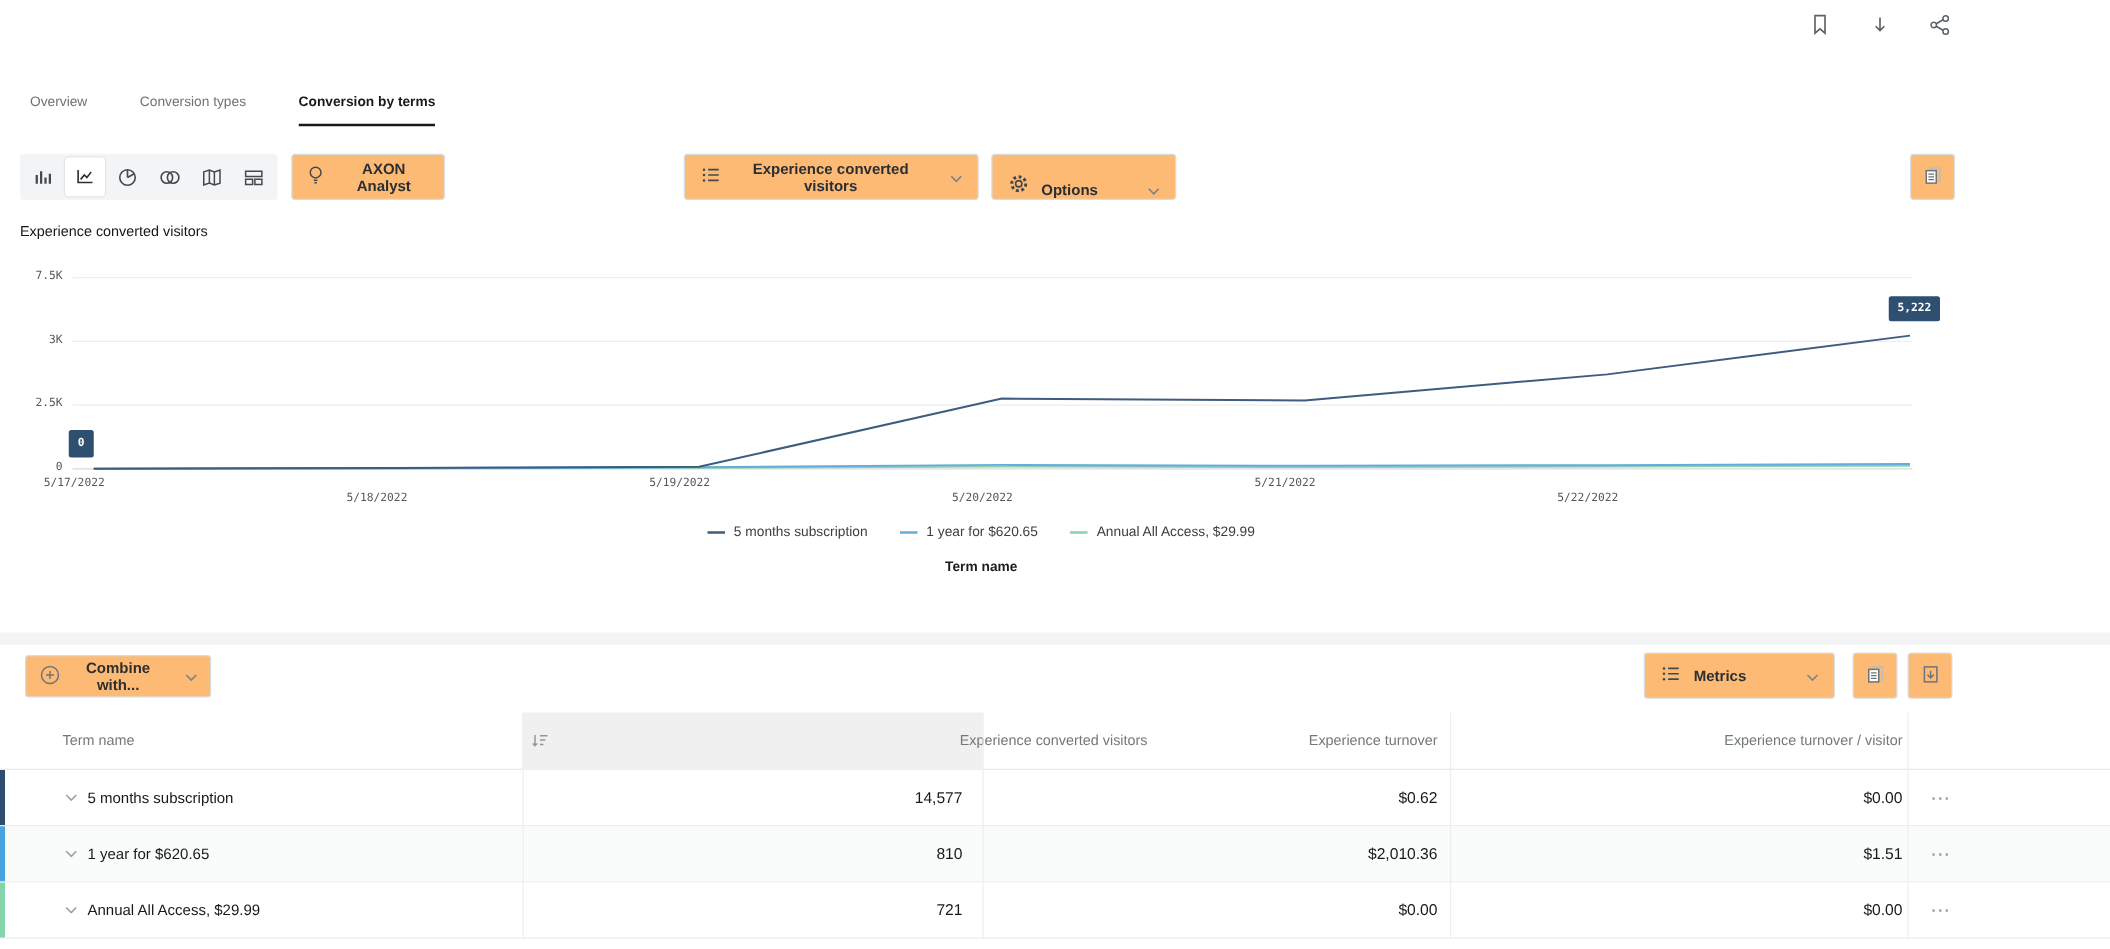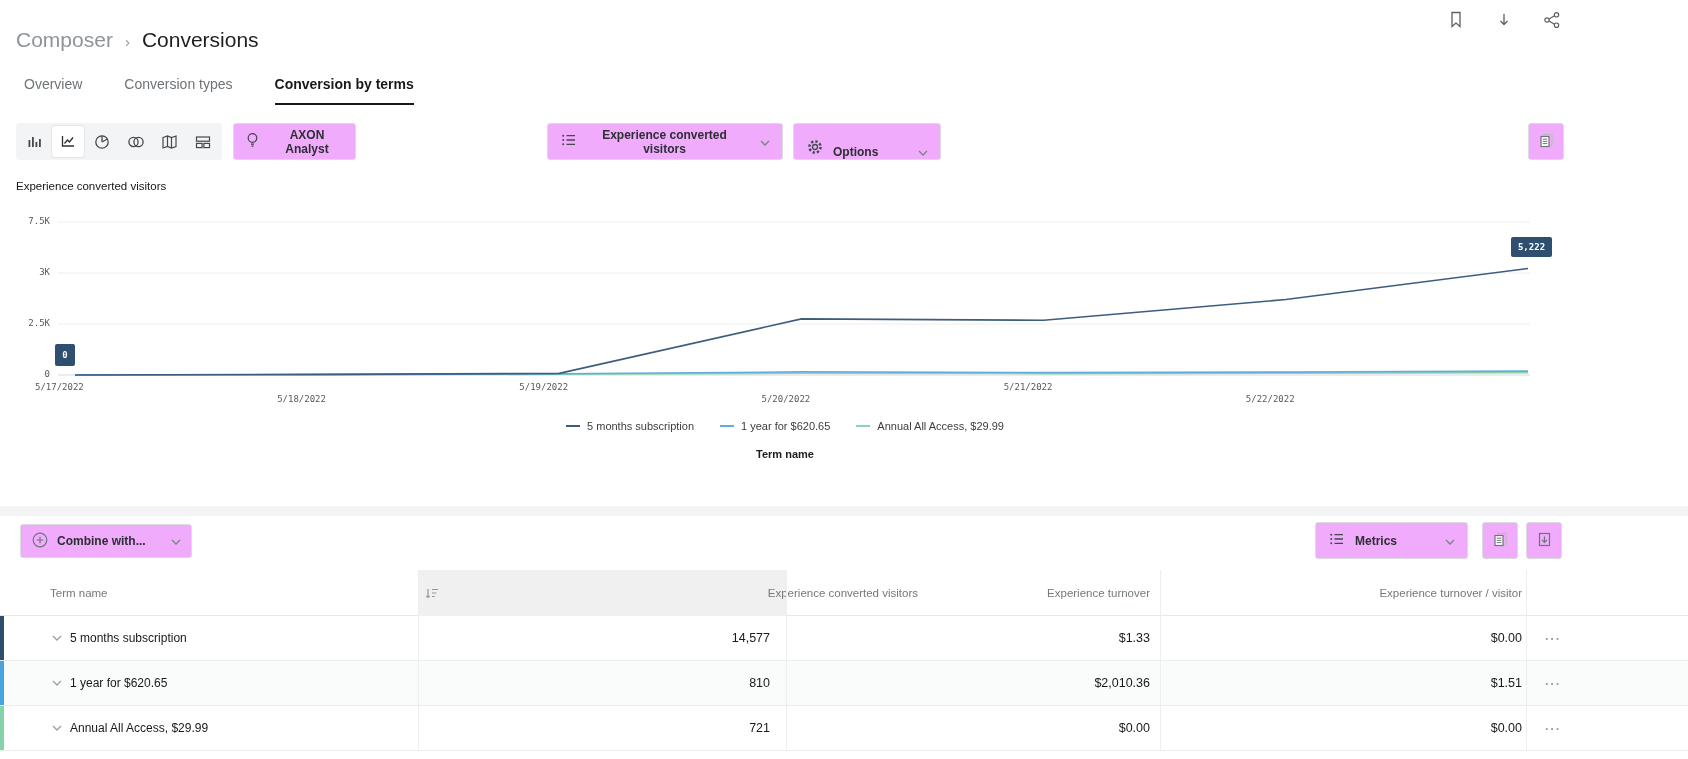--- a/index.html
+++ b/index.html
@@ -11,29 +11,29 @@
   
   .top-actions { position:absolute; top:10px; right:125px; display:flex; gap:26px; }
   .icon-btn-plain { width:22px; height:22px; display:flex; align-items:center; justify-content:center; cursor:pointer; background:none; border:none; }
   .breadcrumb { position:absolute; left:16px; top:28px; display:flex; align-items:baseline; gap:12px; font-size:21px; }
   .crumb-parent { color:#8f9499; }
   .crumb-sep { color:#8f9499; font-size:15px; }
   .crumb-current { color:#1d1f21; }
 
   
   .tabs { position:absolute; left:24px; top:76px; display:flex; gap:42px; }
-  .tab { font-size:14px; color:#6e7377; padding-bottom:11px; cursor:pointer; }
+  .tab { font-size:11px; color:#6e7377; padding-bottom:11px; cursor:pointer; }
   .tab.active { color:#17191b; font-weight:600; border-bottom:2.5px solid #17191b; }
 
   
   .toolbar { position:absolute; left:0; top:123px; width:100%; height:38px; }
   .icon-group { position:absolute; left:16px; top:0; width:206px; height:37px; background:#f3f4f5; border-radius:3px; display:flex; align-items:center; justify-content:space-around; padding:0 2px; }
   .ct-item { width:32px; height:31px; display:flex; align-items:center; justify-content:center; border-radius:3px; cursor:pointer; color:#45494d; }
   .ct-item.active { background:#fff; box-shadow:0 0 0 1px #e3e5e6; }
-  .btn { display:flex; align-items:center; background:#f0abfc; border:1px solid #d9dbdd; border-radius:3px; cursor:pointer; font-size:12px; font-weight:600; color:#2c2f32; font-family:"Liberation Sans",sans-serif; }
+  .btn { display:flex; align-items:center; background:#fdba74; border:1px solid #d9dbdd; border-radius:3px; cursor:pointer; font-size:12px; font-weight:600; color:#2c2f32; font-family:"Liberation Sans",sans-serif; }
   .axon-btn { position:absolute; left:233px; top:0; width:123px; height:37px; padding:0 10px; gap:8px; }
   .tg-group { position:absolute; left:366px; top:0; width:170px; height:37px; background:#f3f4f5; border-radius:3px; display:flex; align-items:center; justify-content:space-around; padding:0 2px; }
   .tg-item { width:32px; height:29px; display:flex; align-items:center; justify-content:center; font-size:11.5px; font-weight:600; color:#b4b9bd; border-radius:3px; cursor:pointer; }
   .tg-item.active { background:#fff; color:#17191b; box-shadow:0 0 0 1px #e7e8ea; }
   .dd-btn { height:37px; padding:0 12px; gap:9px; position:absolute; top:0; justify-content:flex-start; }
   .dd-metric { left:547px; width:236px; }
   .dd-options { left:793px; width:148px;align-items:flex-end; }
   .dd-spacer { flex:1; }
   .sq-btn { position:absolute; top:0; width:36px; height:37px; justify-content:center; }
   .export-btn { left:1528px; }
@@ -48,21 +48,21 @@
   .badge-first { left:55px; top:344px; width:20px; height:22px; }
   .badge-last { left:1511px; top:237px; width:41px; height:20px; }
   .legend { position:absolute; left:0; top:420px; width:1570px; display:flex; justify-content:center; gap:26px; }
   .legend-item { display:flex; align-items:center; gap:7px; cursor:pointer; }
   .legend-dash { width:14px; height:2px; }
   .legend-label { font-size:11px; color:#3a3e41; }
   .chart-xlabel { position:absolute; left:0; top:448px; width:1570px; text-align:center; font-size:11px; font-weight:600; color:#1b1d1f; }
 
   
   .gray-band { position:absolute; left:0; top:506px; width:100%; height:10px; background:#f3f4f6; }
-  .combine-btn { position:absolute; left:20px; top:524px; width:172px; height:34px; padding:0 10px; gap:8px; }
+  .combine-btn { position:absolute; left:20px; top:524px; width:149px; height:34px; padding:0 10px; gap:8px; }
   .metrics-btn { position:absolute; left:1315px; top:522px; width:153px; height:37px; padding:0 12px; gap:9px; }
   .tbl-icon-1 { left:1482px; top:522px; height:37px; }
   .tbl-icon-2 { left:1526px; top:522px; height:37px; }
 
   .thead { position:absolute; left:0; top:570px; width:100%; height:46px; border-bottom:1px solid #e6e8e9; }
   .th { position:absolute; top:0; height:46px; display:flex; align-items:center; font-size:11.5px; color:#73787c; }
   .sorted-bg { position:absolute; left:418px; top:0; width:368px; height:46px; background:#f0f0f0; }
   .th-right { justify-content:flex-end; }
   .sort-icon { position:absolute; left:424px; top:16px; }
 
@@ -100,25 +100,20 @@
     <button class="icon-btn-plain">
       <span><svg width="18" height="18" viewBox="0 0 18 18" fill="none" stroke="#5c6165" stroke-width="1.2">
             <circle cx="13.5" cy="3.8" r="2.2"></circle>
             <circle cx="13.5" cy="14.2" r="2.2"></circle>
             <circle cx="4" cy="9" r="2.2"></circle>
             <path d="M6 8 L11.5 4.8 M6 10 L11.5 13.2"></path>
           </svg></span>
     </button>
   </div>
 
-  <div class="breadcrumb">
-    <span class="crumb-parent">Composer</span>
-    <span class="crumb-sep">›</span>
-    <span class="crumb-current">Conversions</span>
-  </div>
 
   <div class="tabs">
     <div class="tab">Overview</div>
     <div class="tab">Conversion types</div>
     <div class="tab active">Conversion by terms</div>
   </div>
 
   <div class="toolbar">
     <div class="icon-group">
       <div class="ct-item">
@@ -318,21 +313,21 @@
     <span class="stripe" style="background: rgb(46, 77, 110);"></span>
     <div class="term-cell">
       <span class="chev-wrap">
           <svg width="10" height="6" viewBox="0 0 10 6" fill="none" stroke="#9aa0a5" stroke-width="1.3">
             <path d="M1 1 L5 5 L9 1"></path>
           </svg>
         </span>
       <span class="term-label">5 months subscription</span>
     </div>
     <div class="num-cell cell-visitors">14,577</div>
-    <div class="num-cell cell-turnover">$1.33</div>
+    <div class="num-cell cell-turnover">$0.62</div>
     <div class="num-cell cell-tpv">$0.00</div>
     <button class="row-menu">···</button>
   </div>
 
   <div class="trow row-1">
     <span class="stripe" style="background: rgb(73, 163, 222);"></span>
     <div class="term-cell">
       <span class="chev-wrap">
           <svg width="10" height="6" viewBox="0 0 10 6" fill="none" stroke="#9aa0a5" stroke-width="1.3">
             <path d="M1 1 L5 5 L9 1"></path>

